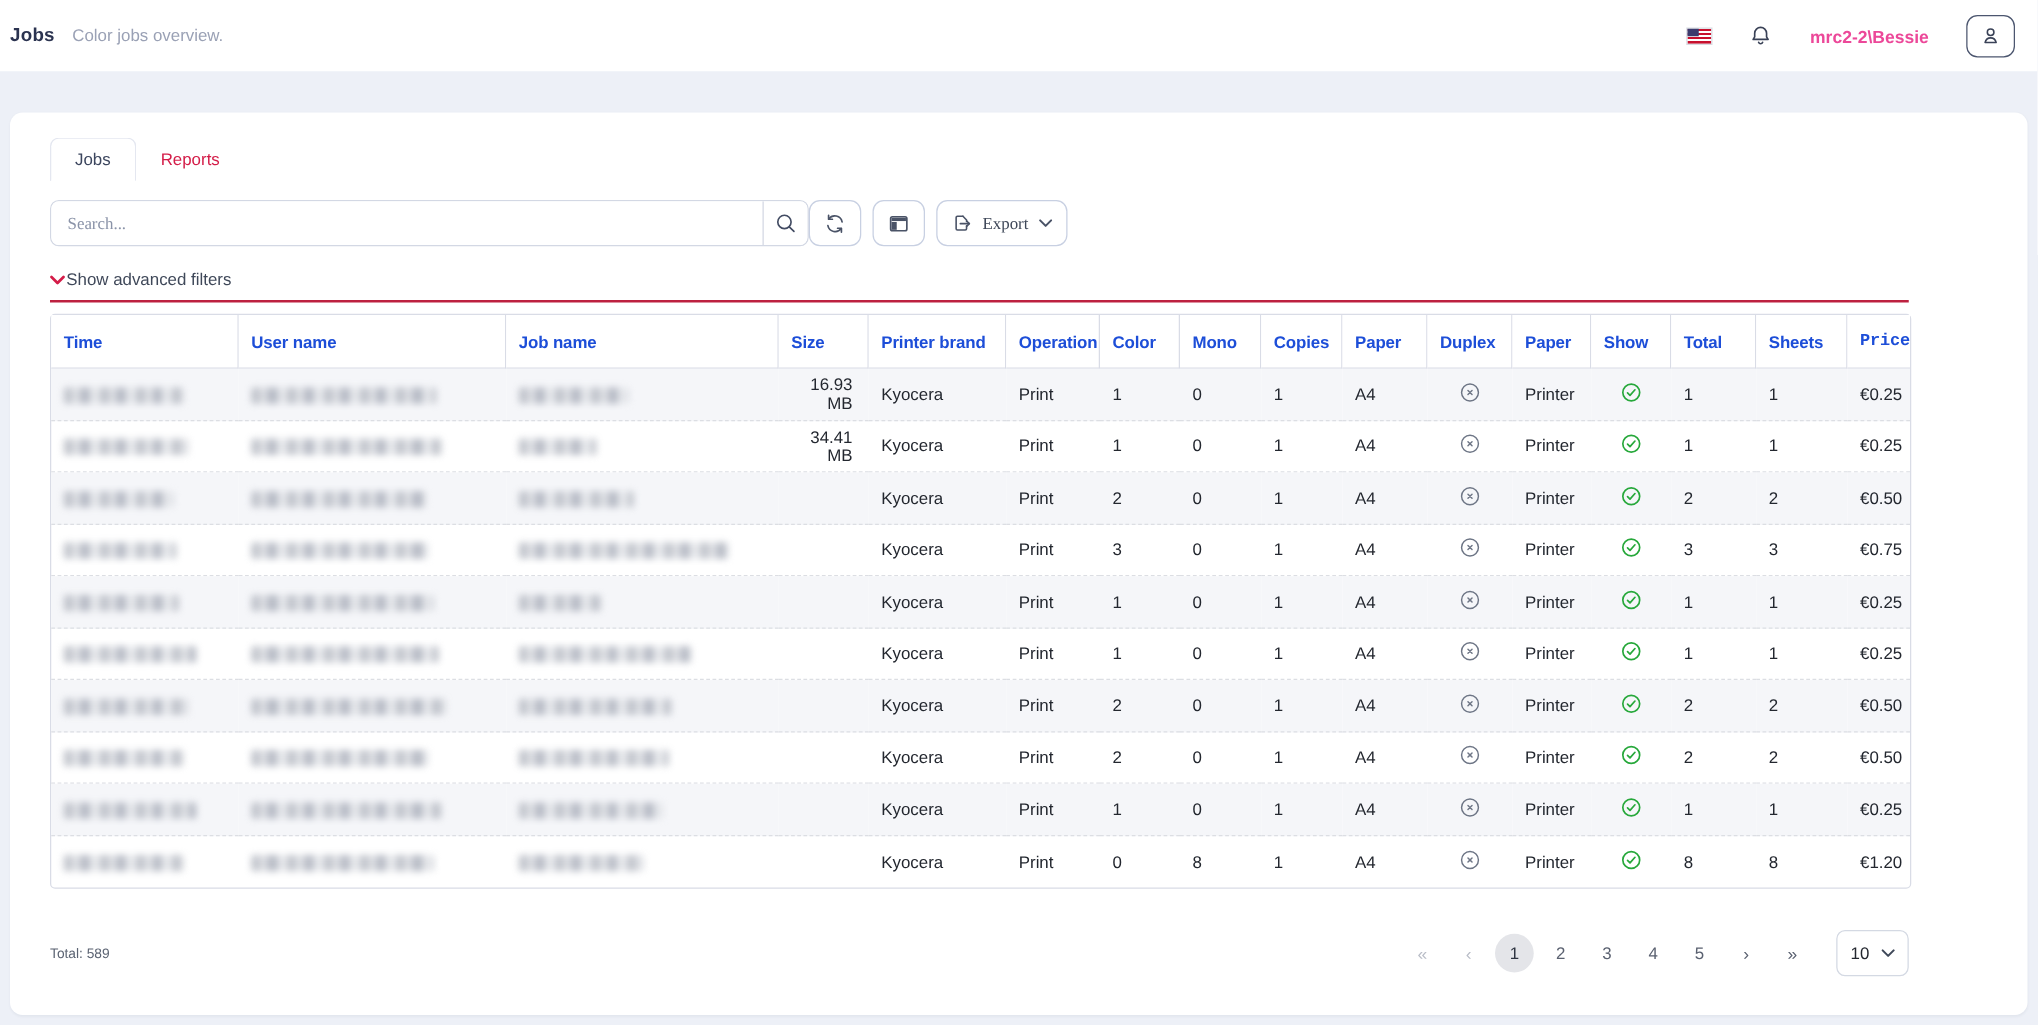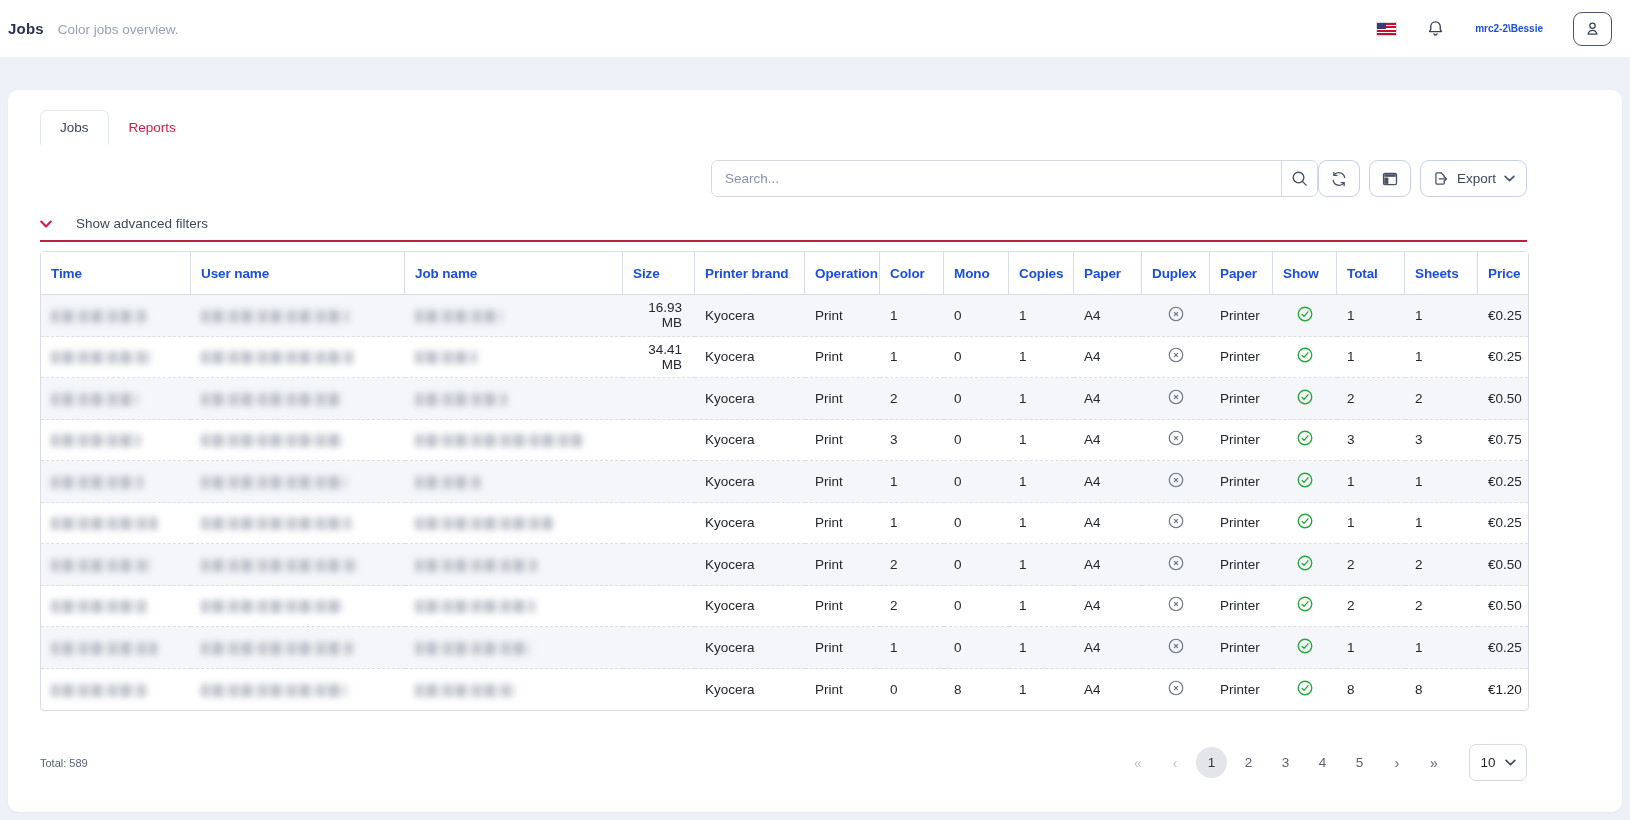--- a/index.html
+++ b/index.html
@@ -18,21 +18,21 @@
   }
   .topbar-left { display: flex; align-items: baseline; gap: 14px; }
   .page-title { font-size: 15px; font-weight: 700; color: #2b3350; letter-spacing: .2px; }
   .page-subtitle { font-size: 13.5px; color: #9aa1b5; }
   .topbar-right { display: flex; align-items: center; gap: 30px; }
   .flag { width: 19px; height: 12px; position: relative; display: inline-block;
     background: repeating-linear-gradient(180deg,#c8102e 0 1.7px,#ffffff 1.7px 3.4px);
     outline: 1px solid #d8dbe2; }
   .flag::after { content:""; position: absolute; left: 0; top: 0; width: 8.5px; height: 6.5px; background:#3c3b6e; }
   .icon-btn-plain { display: inline-flex; align-items: center; justify-content: center; cursor: pointer; }
-  .username { font-size: 10px; font-weight: 700; color: #1d4ed8; }
+  .username { font-size: 14px; font-weight: 700; color: #ec4899; }
   .avatar-btn {
     width: 39px; height: 34px; border: 1px solid #4c566f; border-radius: 9px;
     display: flex; align-items: center; justify-content: center; background: #fff; cursor: pointer;
   }
 
   
   .card {
     margin: 33px 8px 0 8px; height: 722px;
     background: #ffffff; border-radius: 10px;
     padding: 20px 32px 24px 32px;
@@ -43,21 +43,21 @@
   
   .tabs { display: flex; align-items: flex-end; }
   .tab { padding: 9px 19px; font-size: 13.5px; cursor: pointer; border: 1px solid transparent; }
   .tab.active {
     color: #3c465e; border: 1px solid #e4e7f0; border-bottom-color: #ffffff;
     border-radius: 7px 7px 0 0; background: #fff;
   }
   .tab.inactive { color: #d41c48; }
 
   
-  .controls-row { display: flex; justify-content: flex-end; align-items: center; margin-top: 15px; }
+  .controls-row { display: flex; justify-content: flex-start; align-items: center; margin-top: 15px; font-family: Liberation Serif, serif; }
   .search-group {
     display: flex; width: 607px; height: 37px;
     border: 1px solid #d3d8e4; border-radius: 7px; overflow: hidden; background: #fff;
   }
   .search-input {
     flex: 1; border: none; outline: none; padding: 0 13px;
     font-family: inherit; font-size: 13.5px; color: #3c465e;
   }
   .search-input::placeholder { color: #8a93a8; }
   .search-addon {
@@ -66,37 +66,37 @@
   }
   .btn-group { display: flex; gap: 9px; align-items: center; }
   .tool-btn {
     height: 37px; min-width: 41px; padding: 0 11px;
     border: 1px solid #c8d0e2; border-radius: 9px; background: #fff;
     display: inline-flex; align-items: center; justify-content: center; gap: 8px;
     font-family: inherit; font-size: 13.5px; color: #3f4859; cursor: pointer;
   }
 
   
-  .filters-toggle { display: flex; align-items: center; gap: 24px; margin-top: 19px; cursor: pointer; }
+  .filters-toggle { display: flex; align-items: center; gap: 1px; margin-top: 19px; cursor: pointer; }
   .filters-toggle-label { font-size: 13.5px; color: #3f4859; }
   .filters-divider { border: none; border-top: 2px solid #bd2140; margin-top: 9px; }
 
   
   .jobs-table {
     width: 1487px; margin-top: 9px;
     border-collapse: separate; border-spacing: 0; table-layout: fixed;
     border: 1px solid #d9dce6; border-radius: 4px;
     font-size: 13.5px; color: #23272f;
   }
   .jobs-table thead th {
     height: 43px; font-weight: 700; text-align: left; padding: 0 10px;
     border-right: 1px solid #d9dce6; border-bottom: 1px solid #d9dce6;
     color: #1d4ed8; letter-spacing: -.1px; background: #fff;
   }
-  .jobs-table thead th:last-child { border-right: none; }
+  .jobs-table thead th:last-child { border-right: none; font-family: Liberation Mono, monospace; }
   .jobs-table tbody td { height: 41.5px; padding: 0 10px; border-bottom: 1px dashed #dcdee3; }
   .jobs-table tbody tr:nth-child(odd) td { background: #f5f6f9; }
   .jobs-table tbody tr:last-child td { border-bottom: none; }
   .cell-right { text-align: right; padding-right: 13px !important; }
   .cell-center { text-align: center; }
   .blur-blob {
     display: inline-block; height: 13px; border-radius: 2px; vertical-align: middle;
     background: repeating-linear-gradient(90deg,#b4b8c1 0 7px,#d9dbe0 7px 13px,#a8adb9 13px 21px,#e2e4e8 21px 29px);
     filter: blur(3px); opacity: .8;
   }

